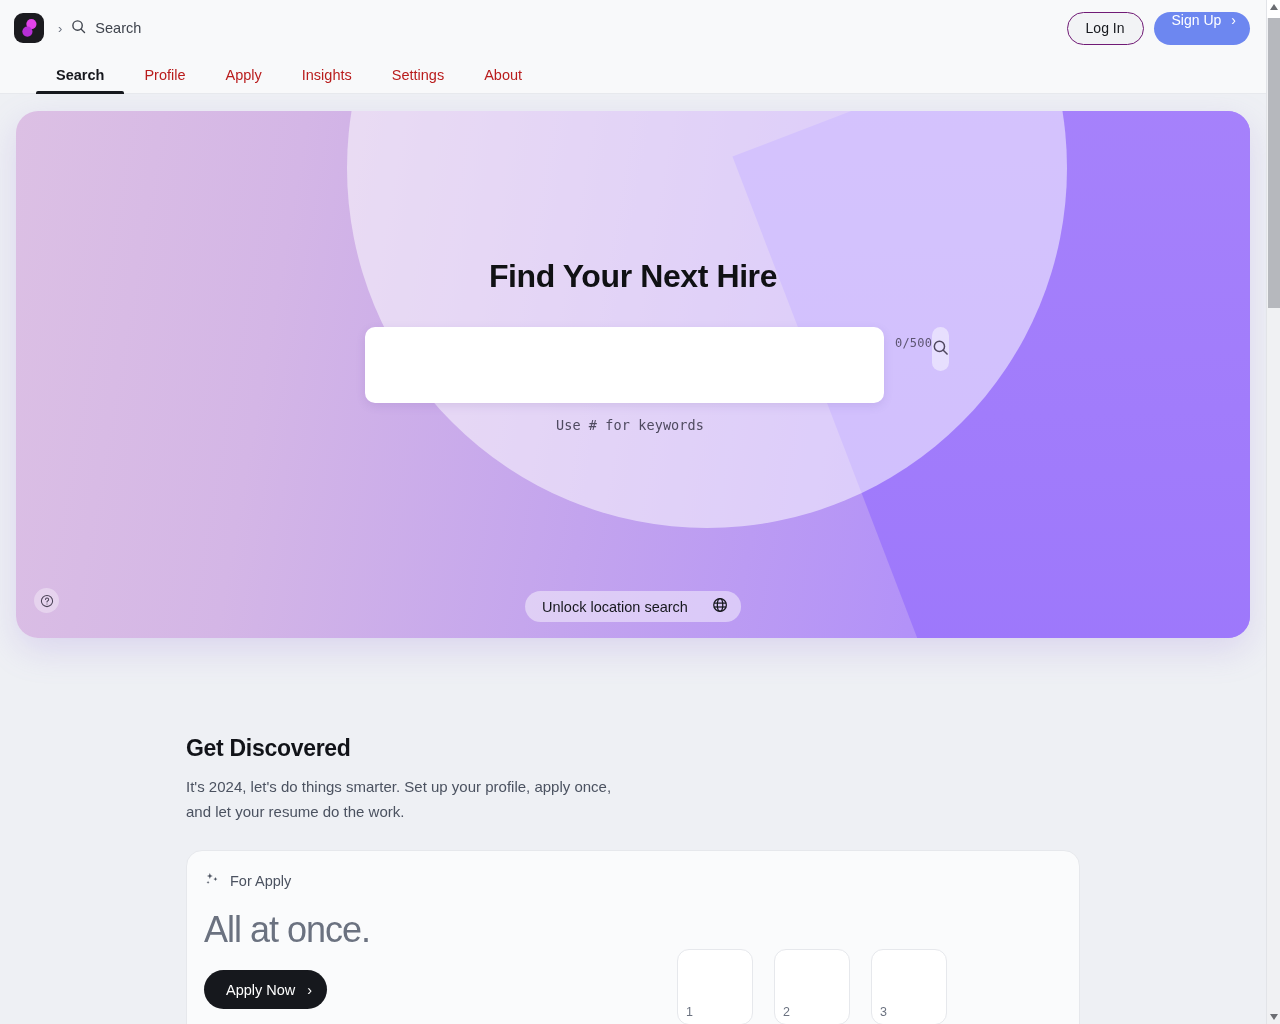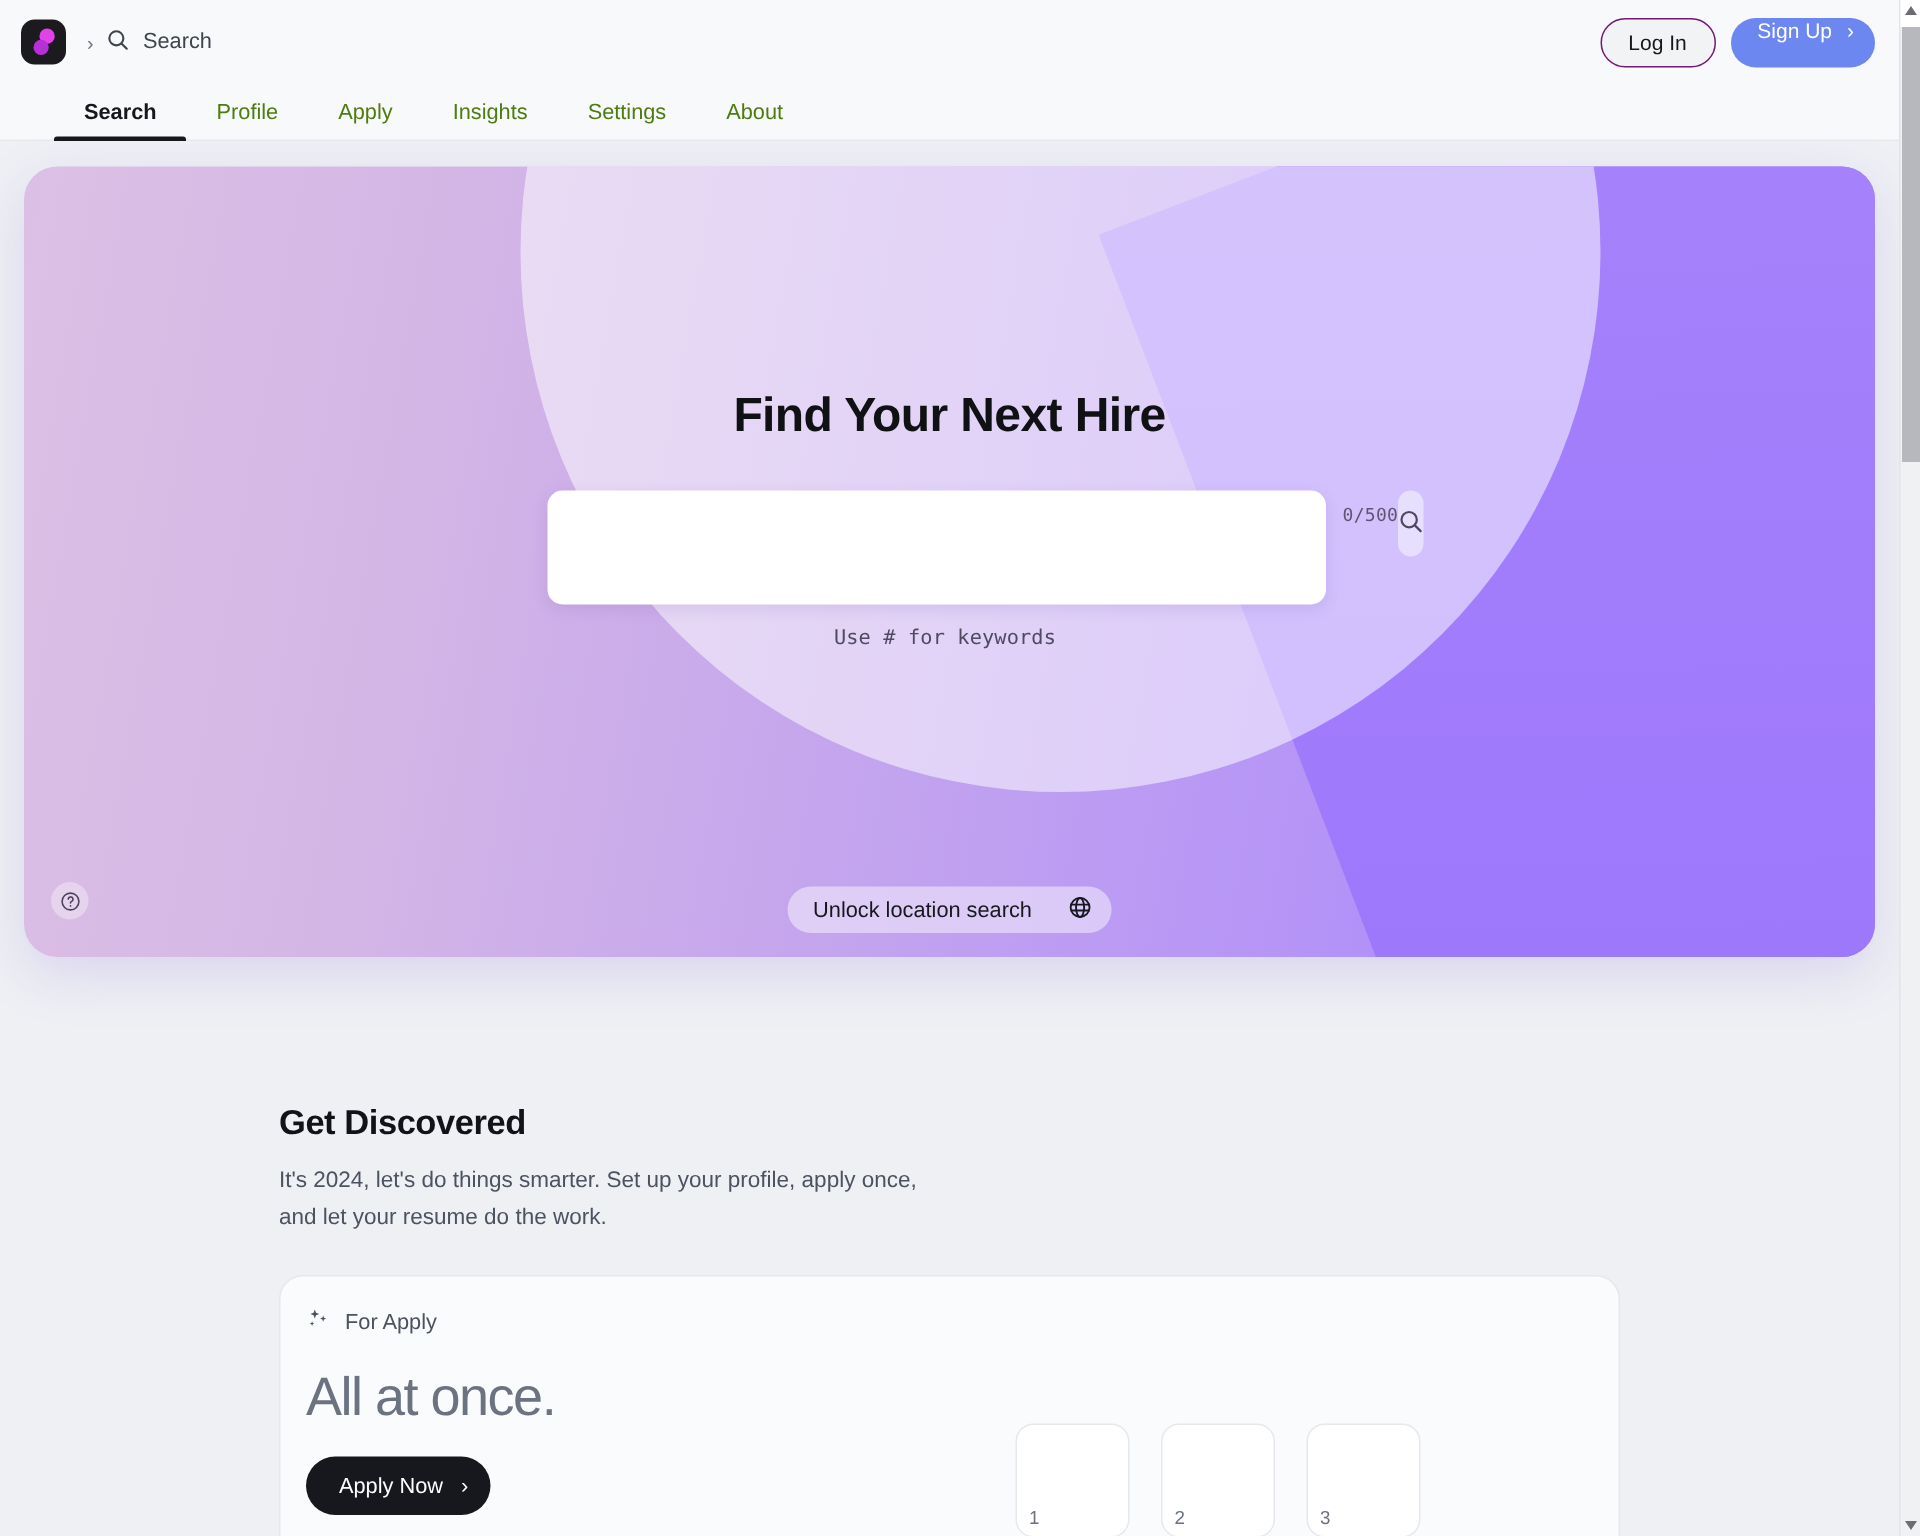--- a/index.html
+++ b/index.html
@@ -102,21 +102,21 @@
     align-items: flex-end;
     padding-left: 36px;
     gap: 0;
     border-bottom: 1px solid #e7e9ed;
     position: relative;
     z-index: 5;
   }
 
   .tab {
     font-size: 14.5px;
-    color: #4d7c0f;
+    color: #b91c1c;
     padding: 0 20px 10px 20px;
     cursor: pointer;
     position: relative;
     background: none;
     border: none;
     font-family: inherit;
   }
 
   .tab.active {
     color: #16181d;

